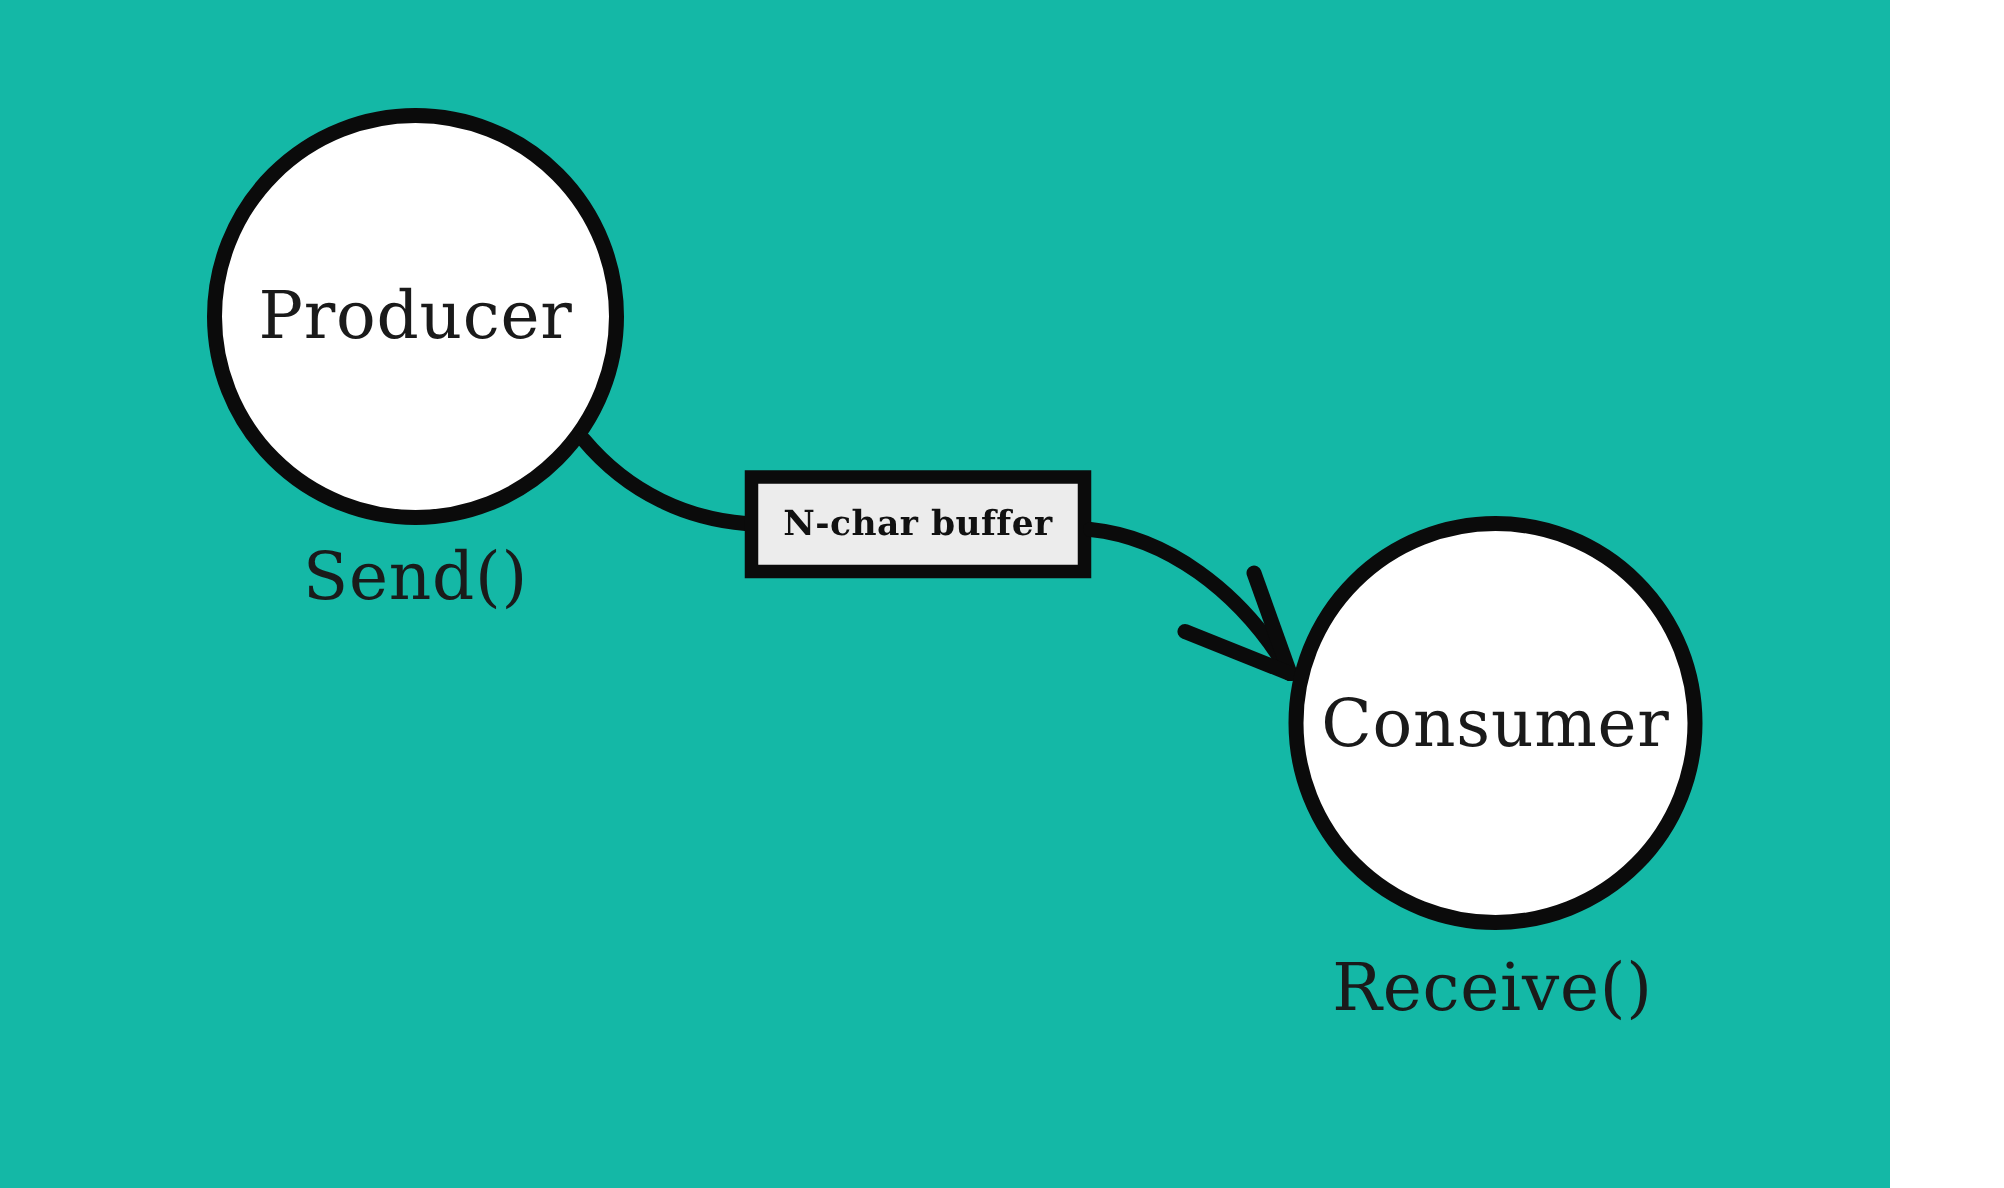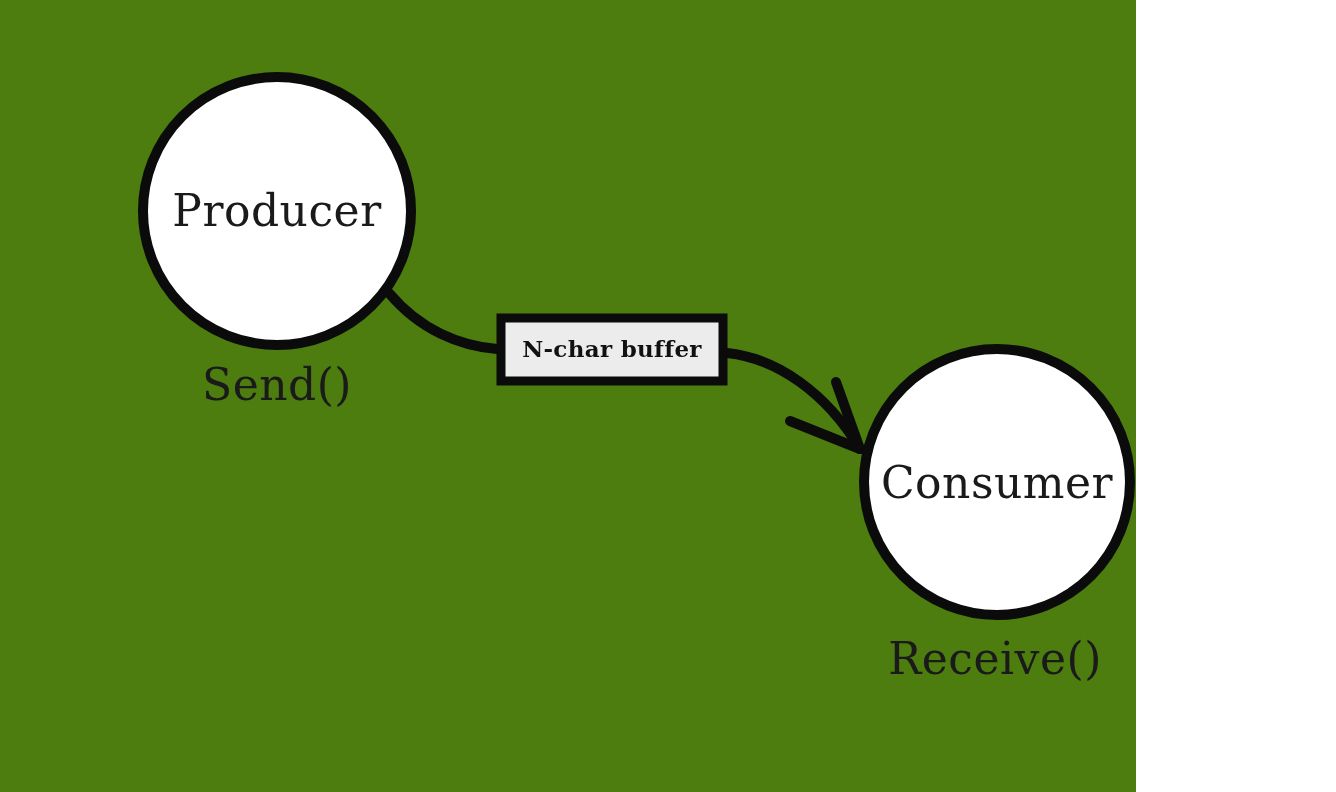--- a/index.html
+++ b/index.html
@@ -9,23 +9,23 @@
     background: #ffffff;
   }
   body {
     width: 1336px;
     height: 792px;
     overflow: hidden;
     font-family: "DejaVu Serif", "Liberation Serif", serif;
   }
   #diagram-canvas {
     position: relative;
-    width: 1136px;
+    width: 1260px;
     height: 792px;
-    background: #4d7c0f;
+    background: #14b8a6;
   }
   #diagram-svg {
     position: absolute;
     left: 0;
     top: 0;
     width: 1336px;
     height: 792px;
     display: block;
   }
   .node-circle {

